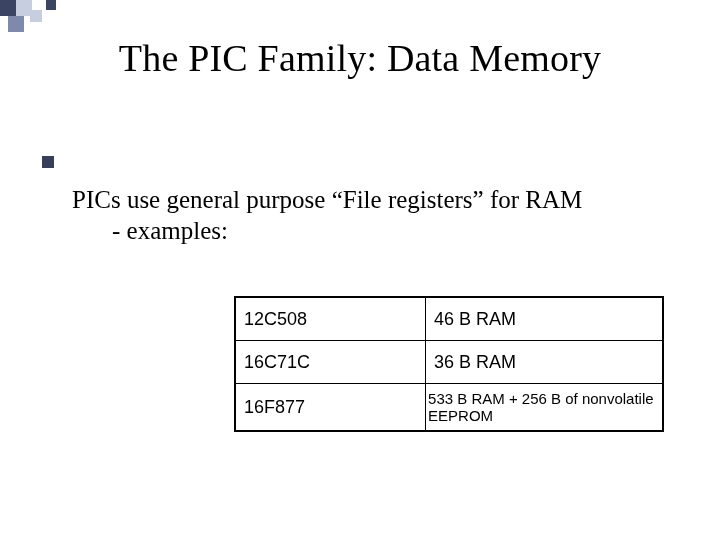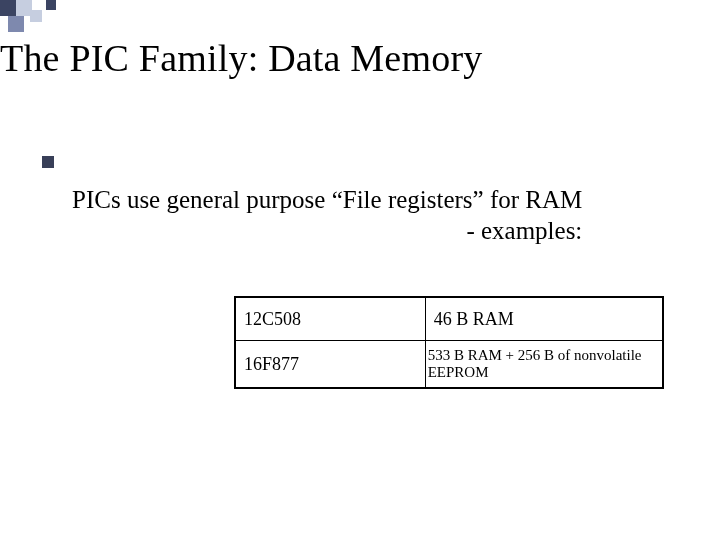--- a/index.html
+++ b/index.html
@@ -21,20 +21,21 @@
   }
   .decor-top .sq {
     position: absolute;
   }
 
   .title {
     position: absolute;
     top: 36px;
     left: 0;
     width: 720px;
+    text-align: center;
     font-size: 38px;
     font-weight: normal;
     letter-spacing: 0.2px;
   }
 
   .body-area {
     position: absolute;
     top: 148px;
     left: 42px;
     width: 640px;
@@ -55,34 +56,33 @@
   .body-text {
     font-size: 25px;
     line-height: 1.25;
     margin-top: 36px;
   }
   .examples-line {
     font-size: 25px;
     margin-left: 30px;
     margin-top: 2px;
     padding-left: 10px;
-    text-align: right;
   }
 
   .memtable {
     position: absolute;
     top: 296px;
     left: 234px;
     border-collapse: collapse;
     border: 2.5px solid #000;
     width: 430px;
   }
   .memtable td {
     border: 1.5px solid #000;
-    font-family: Liberation Serif, serif;
+    font-family: Liberation Sans, sans-serif;
     font-size: 18px;
     vertical-align: middle;
     height: 42px;
     margin-left: 8px;
   }
   .memtable td.col1 {
     width: 188px;
     padding: 0 8px;
   }
   .memtable td.col2 {
@@ -118,19 +118,23 @@
   </div>
 </div>
 
 <table class="memtable">
   <tbody>
       <tr>
     <td class="col1">12C508</td>
     <td class="col2">46 B RAM</td>
   </tr>
   <tr>
+    <td class="col1">16C71C</td>
+    <td class="col2">36 B RAM</td>
+  </tr>
+  <tr>
     <td class="col1">16F877</td>
     <td class="col2 small">
       <span>533 B RAM + 256 B of nonvolatile EEPROM</span>
     </td>
   </tr>
 </tbody>
   </table>
 
 </body></html>

